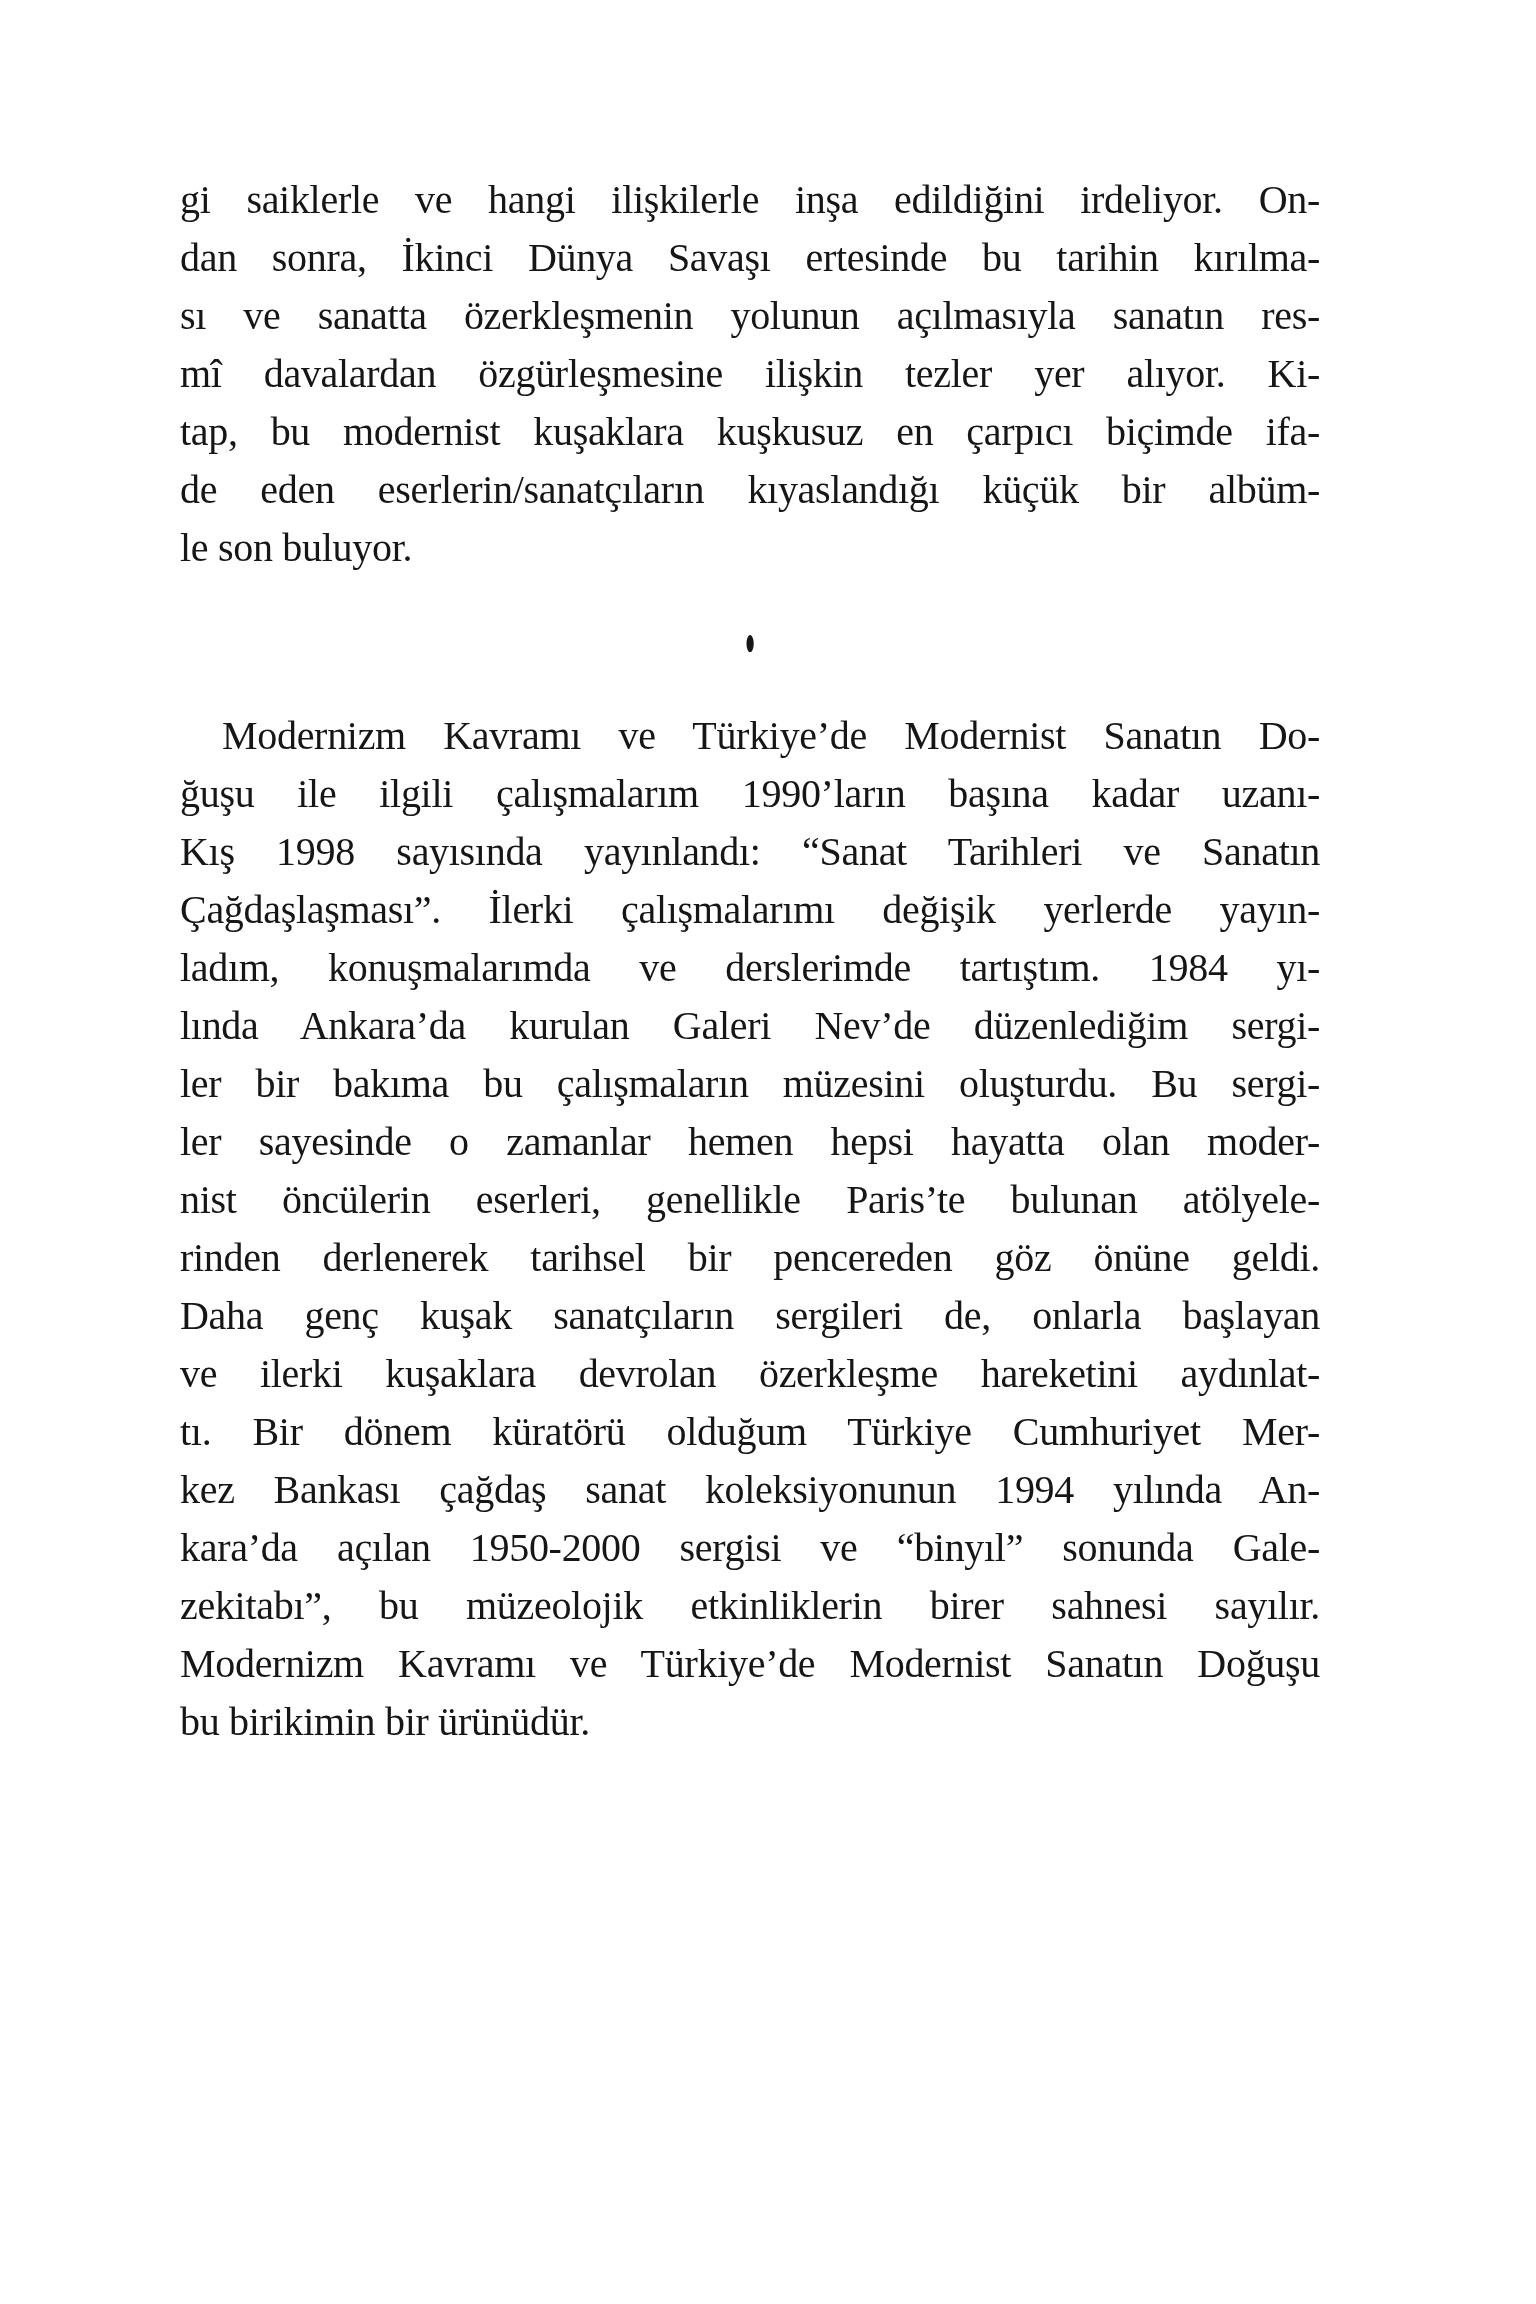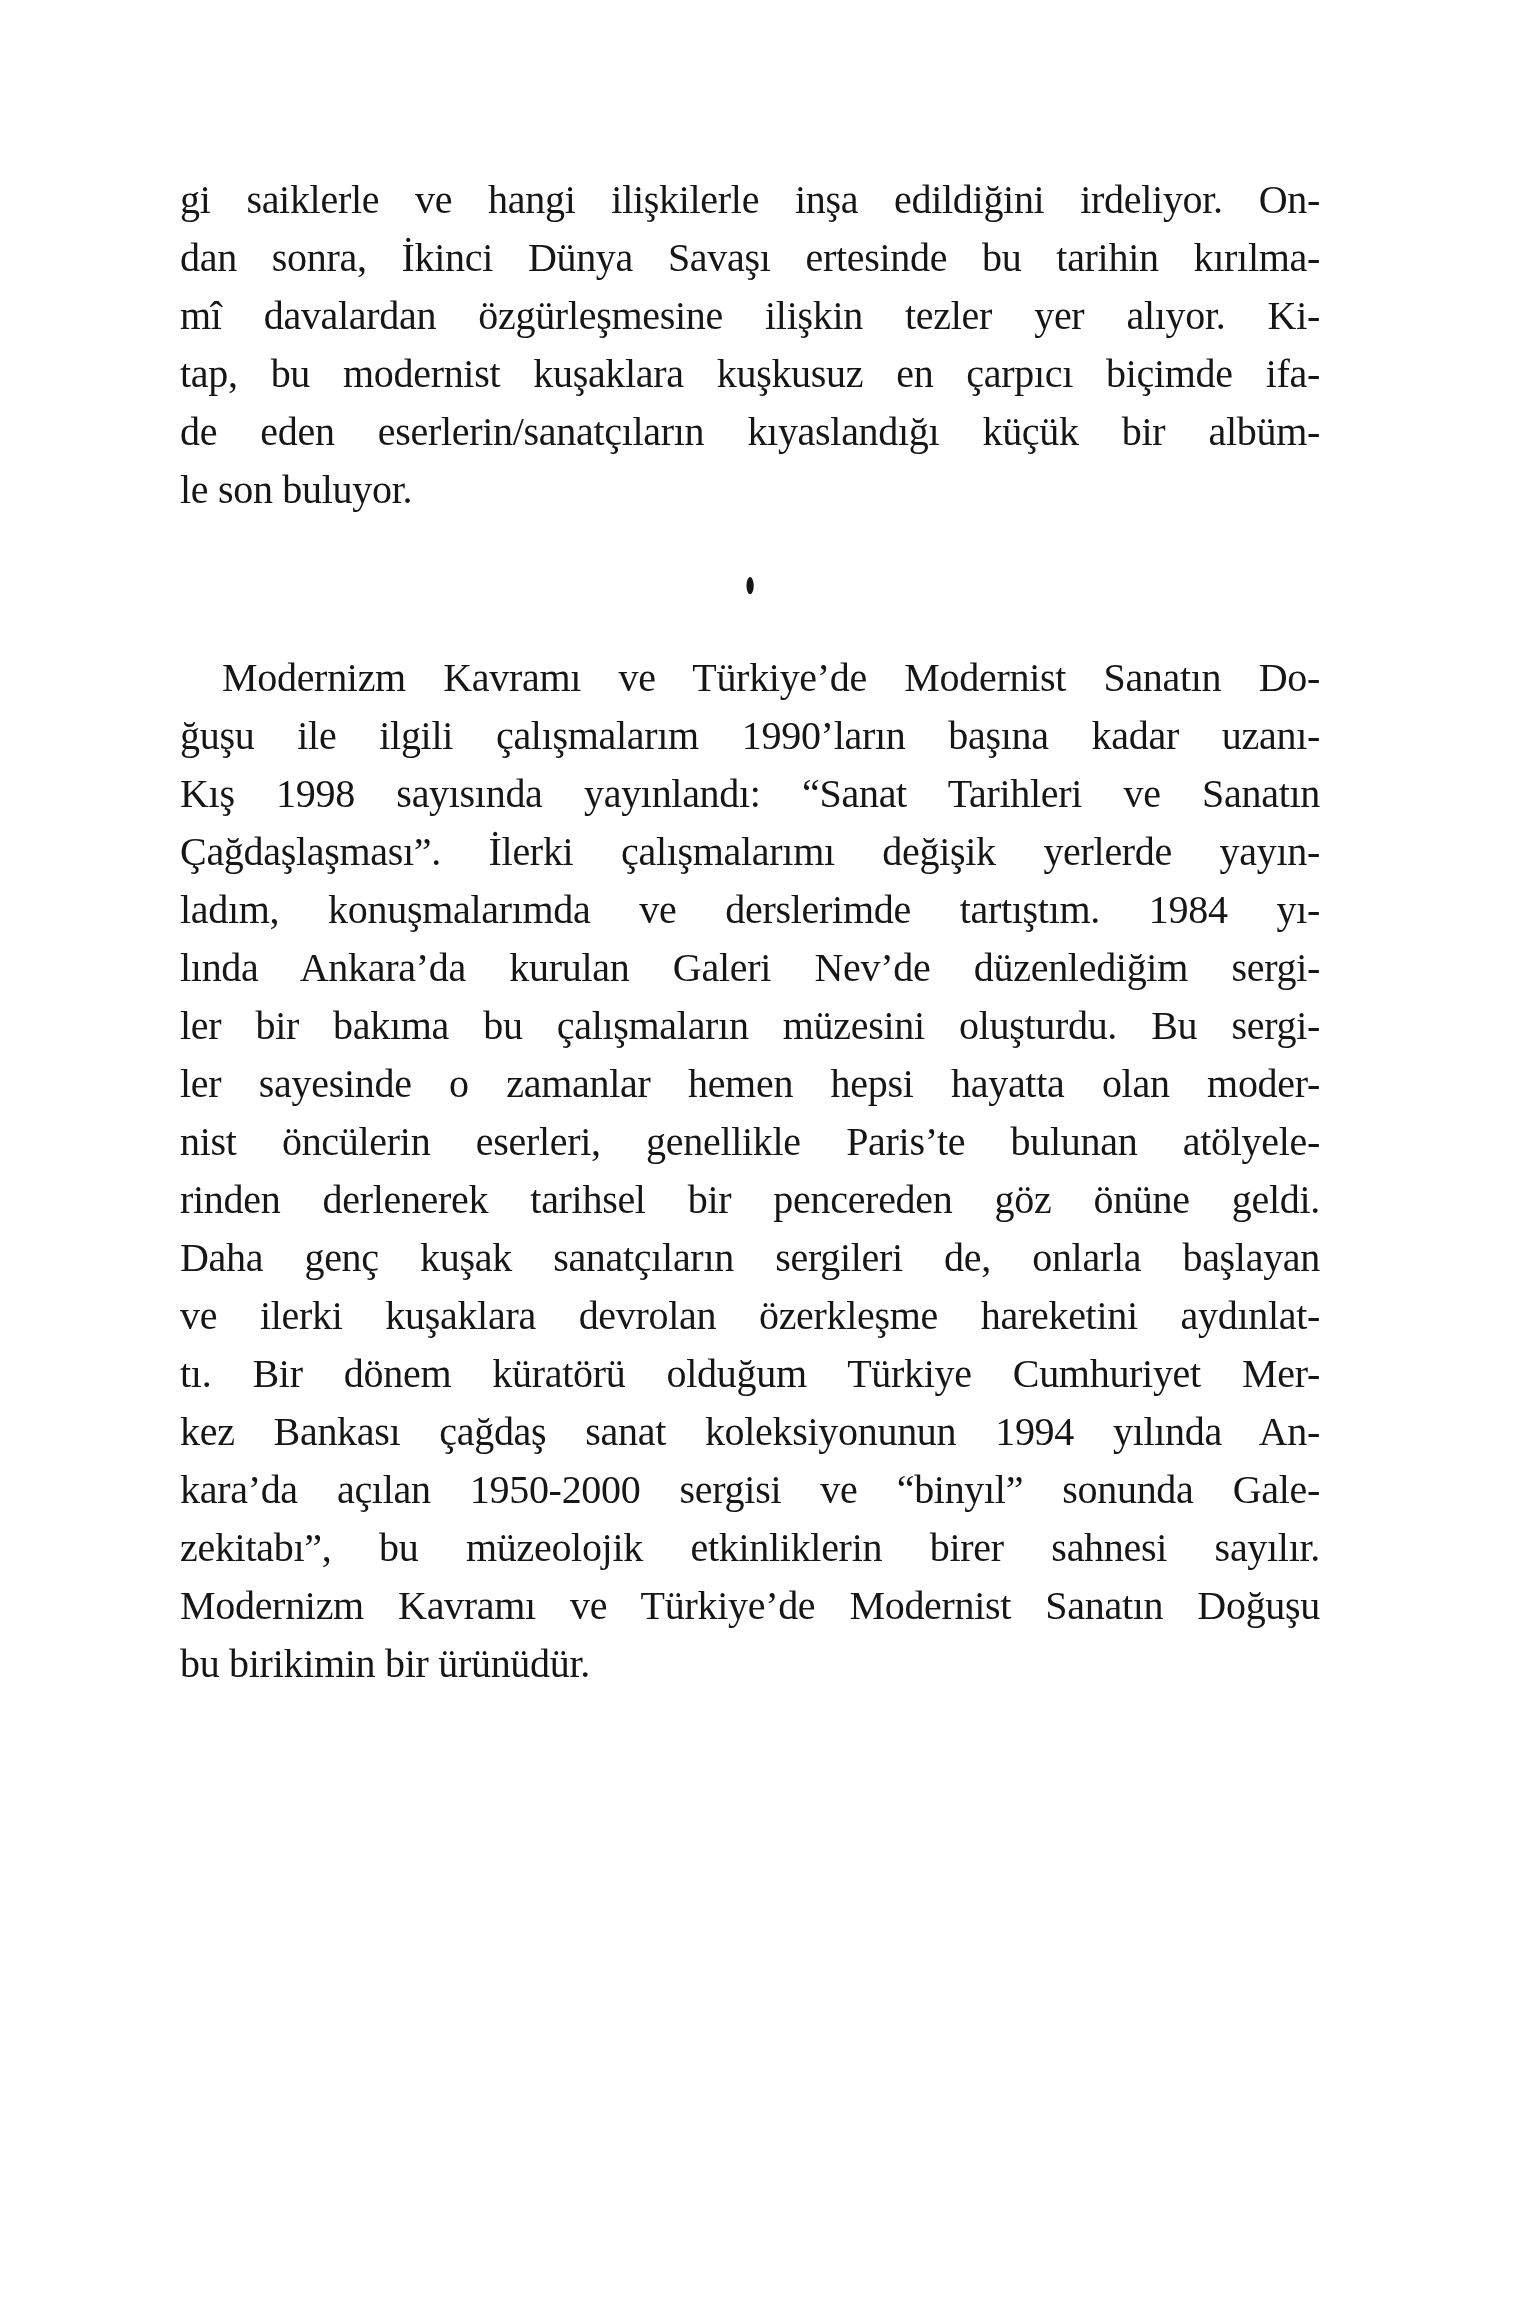--- a/index.html
+++ b/index.html
@@ -68,20 +68,21 @@
   }
 </style>
 </head>
 <body>
 
 <div class="page" style="--text-color: #161616; --page-bg: #ffffff;">
   <div class="text-block">
     <div>
         <div class="line"><span>gi saiklerle ve hangi ilişkilerle inşa edildiğini irdeliyor. On-</span></div>
         <div class="line"><span>dan sonra, İkinci Dünya Savaşı ertesinde bu tarihin kırılma-</span></div>
+        <div class="line"><span>sı ve sanatta özerkleşmenin yolunun açılmasıyla sanatın res-</span></div>
         <div class="line"><span>mî davalardan özgürleşmesine ilişkin tezler yer alıyor. Ki-</span></div>
         <div class="line"><span>tap, bu modernist kuşaklara kuşkusuz en çarpıcı biçimde ifa-</span></div>
         <div class="line"><span>de eden eserlerin/sanatçıların kıyaslandığı küçük bir albüm-</span></div>
         <div class="line last"><span>le son buluyor.</span></div>
       </div>
     <div class="separator">
       <span class="bullet">●</span>
     </div>
     <div>
         <div class="line indent"><span class="it">Modernizm Kavramı ve Türkiye’de Modernist Sanatın Do-</span></div>

